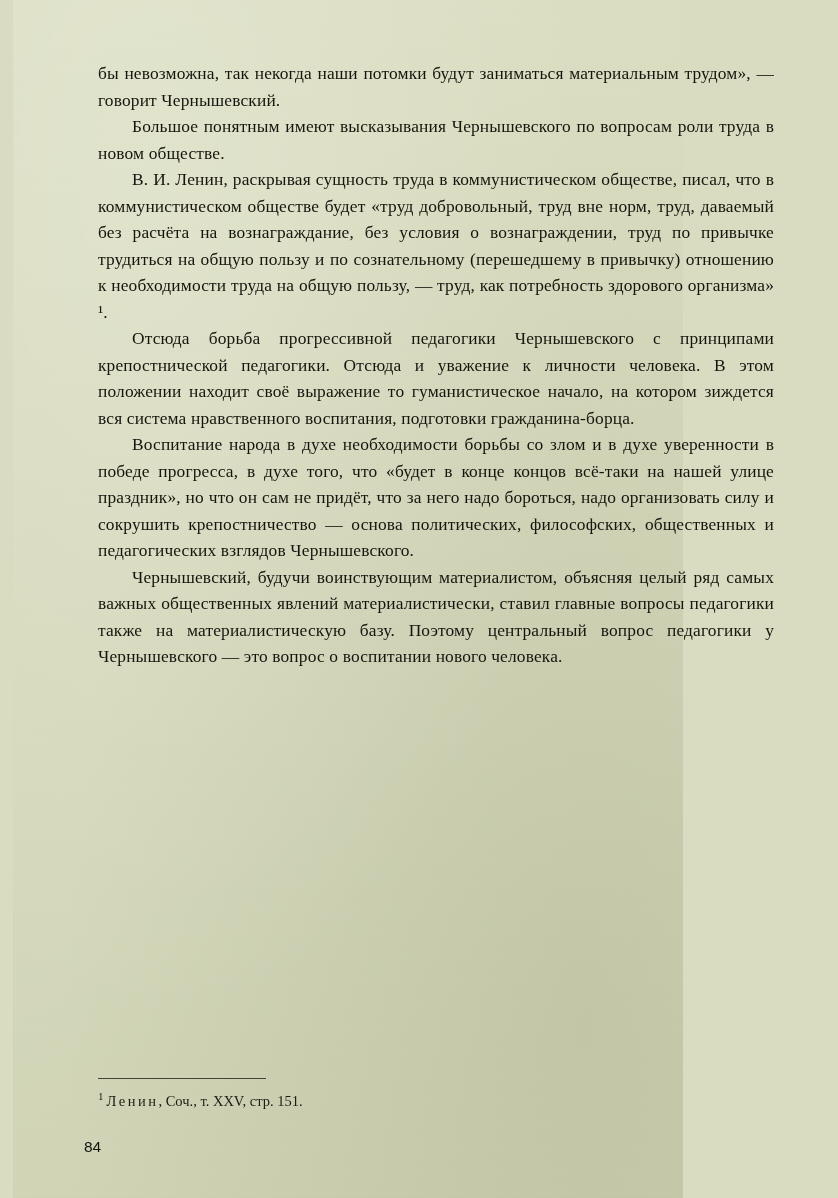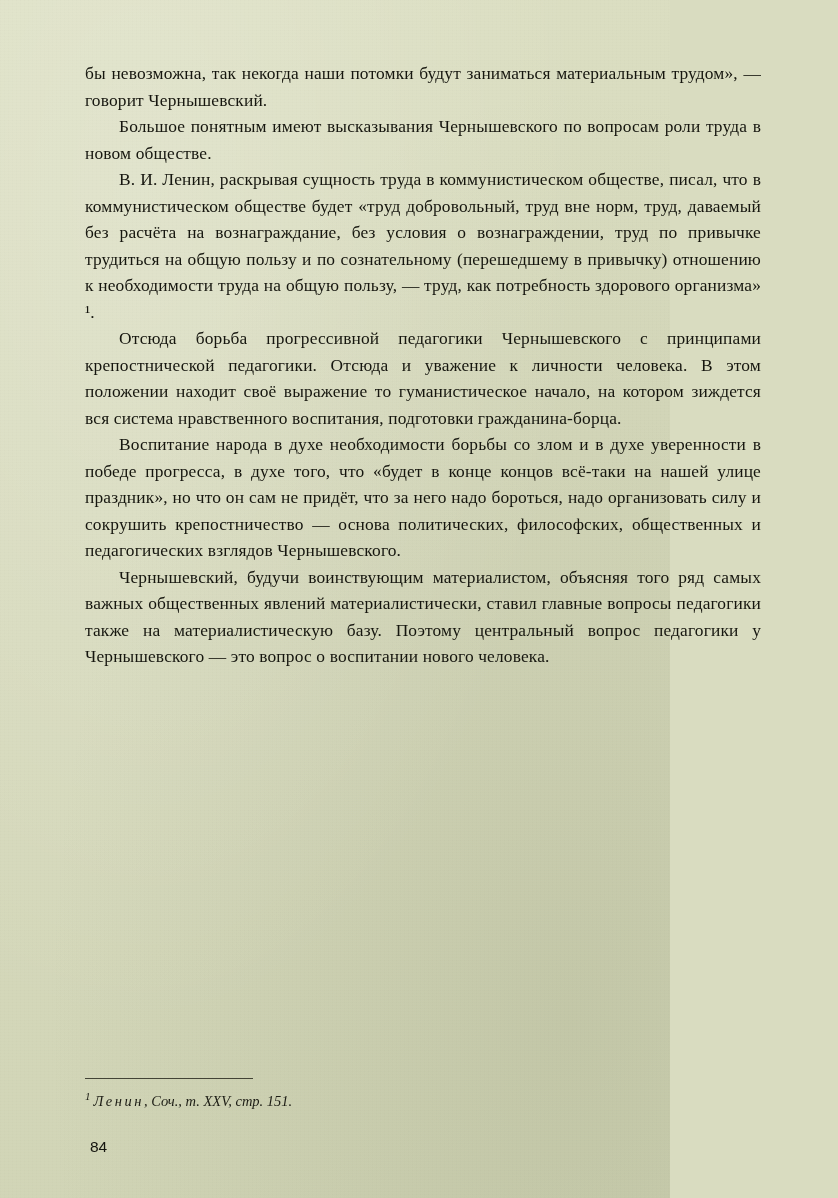--- a/index.html
+++ b/index.html
@@ -17,20 +17,21 @@
   .page {
     position: relative;
     width: 670px;
     height: 1198px;
     box-sizing: border-box;
     padding: 60px 78px 0 85px;
     background:
       radial-gradient(ellipse at 20% 15%, rgba(255,255,255,0.18), rgba(255,255,255,0) 60%),
       radial-gradient(ellipse at 85% 85%, rgba(120,125,90,0.16), rgba(255,255,255,0) 65%),
       linear-gradient(160deg, #dde0c4 0%, #d7dabd 45%, #cfd3b4 100%);
+    margin-left: 13px;
   }
   .text-body {
     width: 676px;
     font-size: 17.4px;
     line-height: 26.5px;
     text-align: justify;
     letter-spacing: 0.15px;
     color: #16160f;
   }
   .text-body p {
@@ -52,33 +53,32 @@
     opacity: 0.85;
   }
   .footnote {
     position: absolute;
     left: 85px;
     top: 1086px;
     width: 600px;
     font-size: 14.5px;
     line-height: 20px;
     color: #1d1d15;
-    font-style: italic;
   }
   .footnote .marker {
     font-size: 11px;
     vertical-align: super;
     margin-right: 3px;
   }
   .footnote .spaced {
     letter-spacing: 2.5px;
   }
   .page-number {
     position: absolute;
-    left: 90px;
+    left: 71px;
     top: 1138px;
     font-size: 15.5px;
     font-family: "Liberation Sans", sans-serif;
     color: #15150f;
   }
   .grain {
     position: absolute;
     inset: 0;
     pointer-events: none;
     background-image:
@@ -91,21 +91,21 @@
 <body>
 
 <div class="page">
 
   <div class="text-body">
     <p class="first">бы невозможна, так некогда наши потомки будут заниматься материальным трудом», — говорит Чернышевский.</p>
     <p>Большое понятным имеют высказывания Чернышевского по вопросам роли труда в новом обществе.</p>
     <p>В. И. Ленин, раскрывая сущность труда в коммунистическом обществе, писал, что в коммунистическом обществе будет «труд добровольный, труд вне норм, труд, даваемый без расчёта на вознаграждание, без условия о вознаграждении, труд по привычке трудиться на общую пользу и по сознательному (перешедшему в привычку) отношению к необходимости труда на общую пользу, — труд, как потребность здорового организма» ¹.</p>
     <p>Отсюда борьба прогрессивной педагогики Чернышевского с принципами крепостнической педагогики. Отсюда и уважение к личности человека. В этом положении находит своё выражение то гуманистическое начало, на котором зиждется вся система нравственного воспитания, подготовки гражданина-борца.</p>
     <p>Воспитание народа в духе необходимости борьбы со злом и в духе уверенности в победе прогресса, в духе того, что «будет в конце концов всё-таки на нашей улице праздник», но что он сам не придёт, что за него надо бороться, надо организовать силу и сокрушить крепостничество — основа политических, философских, общественных и педагогических взглядов Чернышевского.</p>
-    <p>Чернышевский, будучи воинствующим материалистом, объясняя того ряд самых важных общественных явлений материалистически, ставил главные вопросы педагогики также на материалистическую базу. Поэтому центральный вопрос педагогики у Чернышевского — это вопрос о воспитании нового человека.</p>
+    <p>Чернышевский, будучи воинствующим материалистом, объясняя целый ряд самых важных общественных явлений материалистически, ставил главные вопросы педагогики также на материалистическую базу. Поэтому центральный вопрос педагогики у Чернышевского — это вопрос о воспитании нового человека.</p>
   </div>
 
   <div class="footnote-rule"></div>
 
   <div class="footnote">
     <span class="marker">1</span><span class="spaced">Ленин</span><span>, Соч., т. XXV, стр. 151.</span>
   </div>
 
   <div class="page-number">84</div>
 

